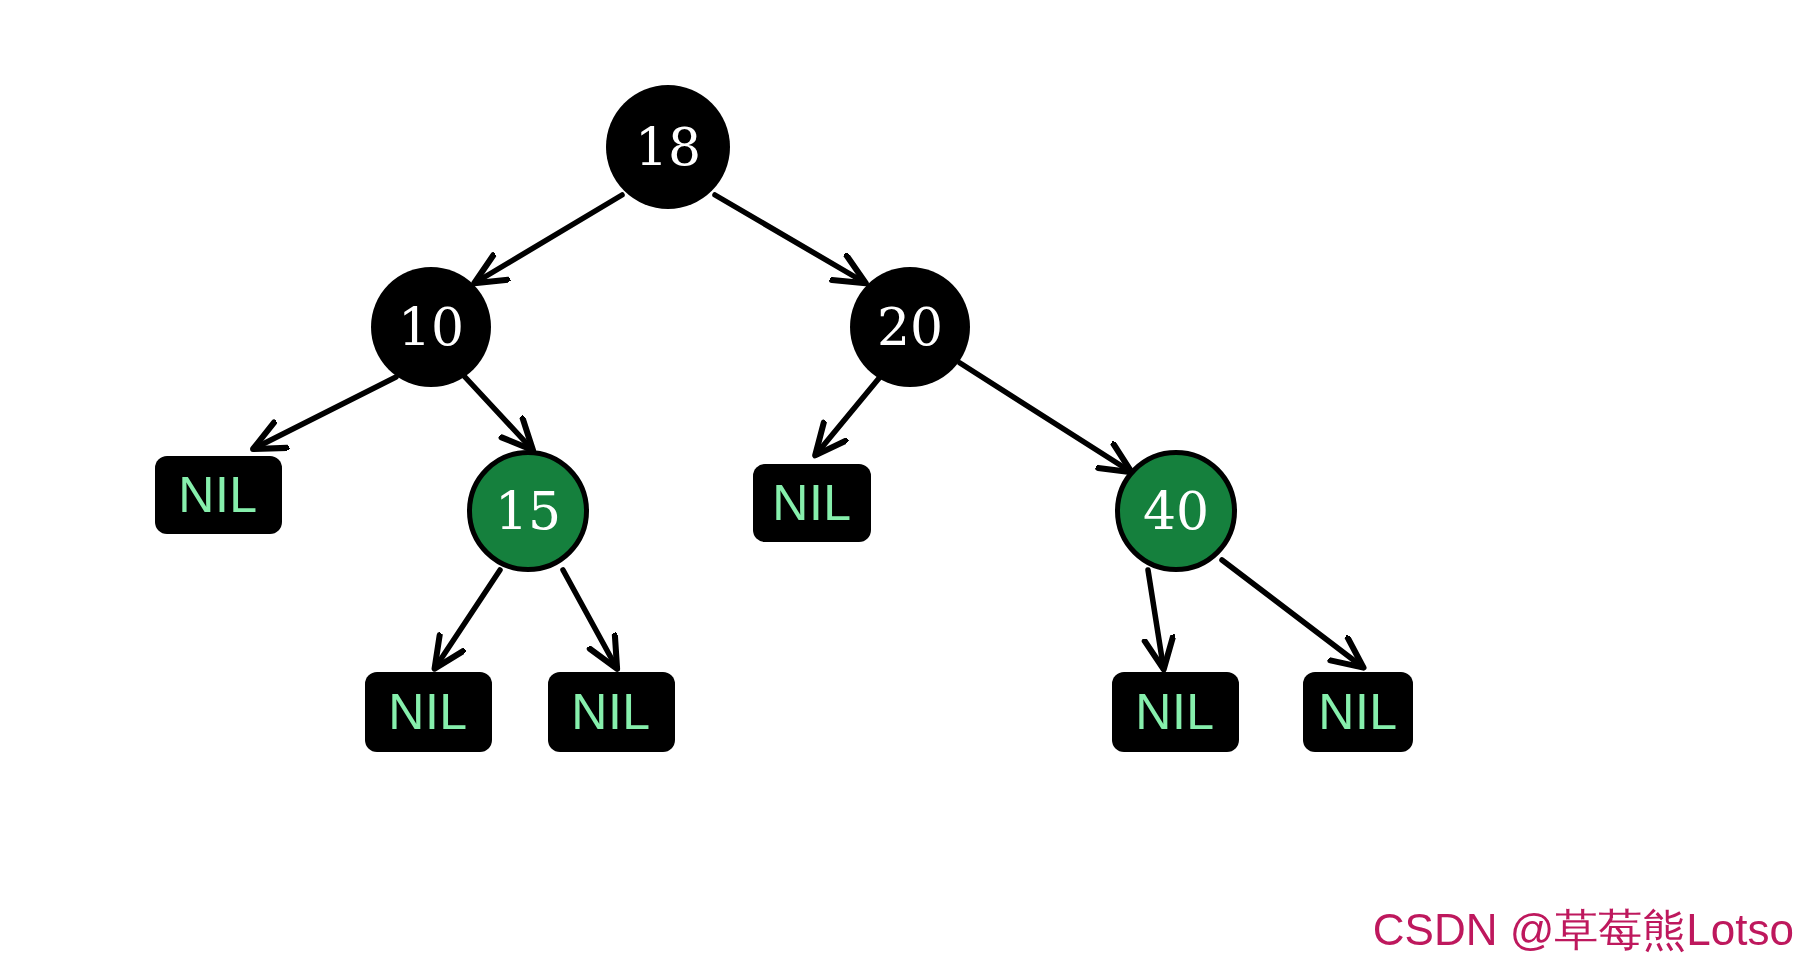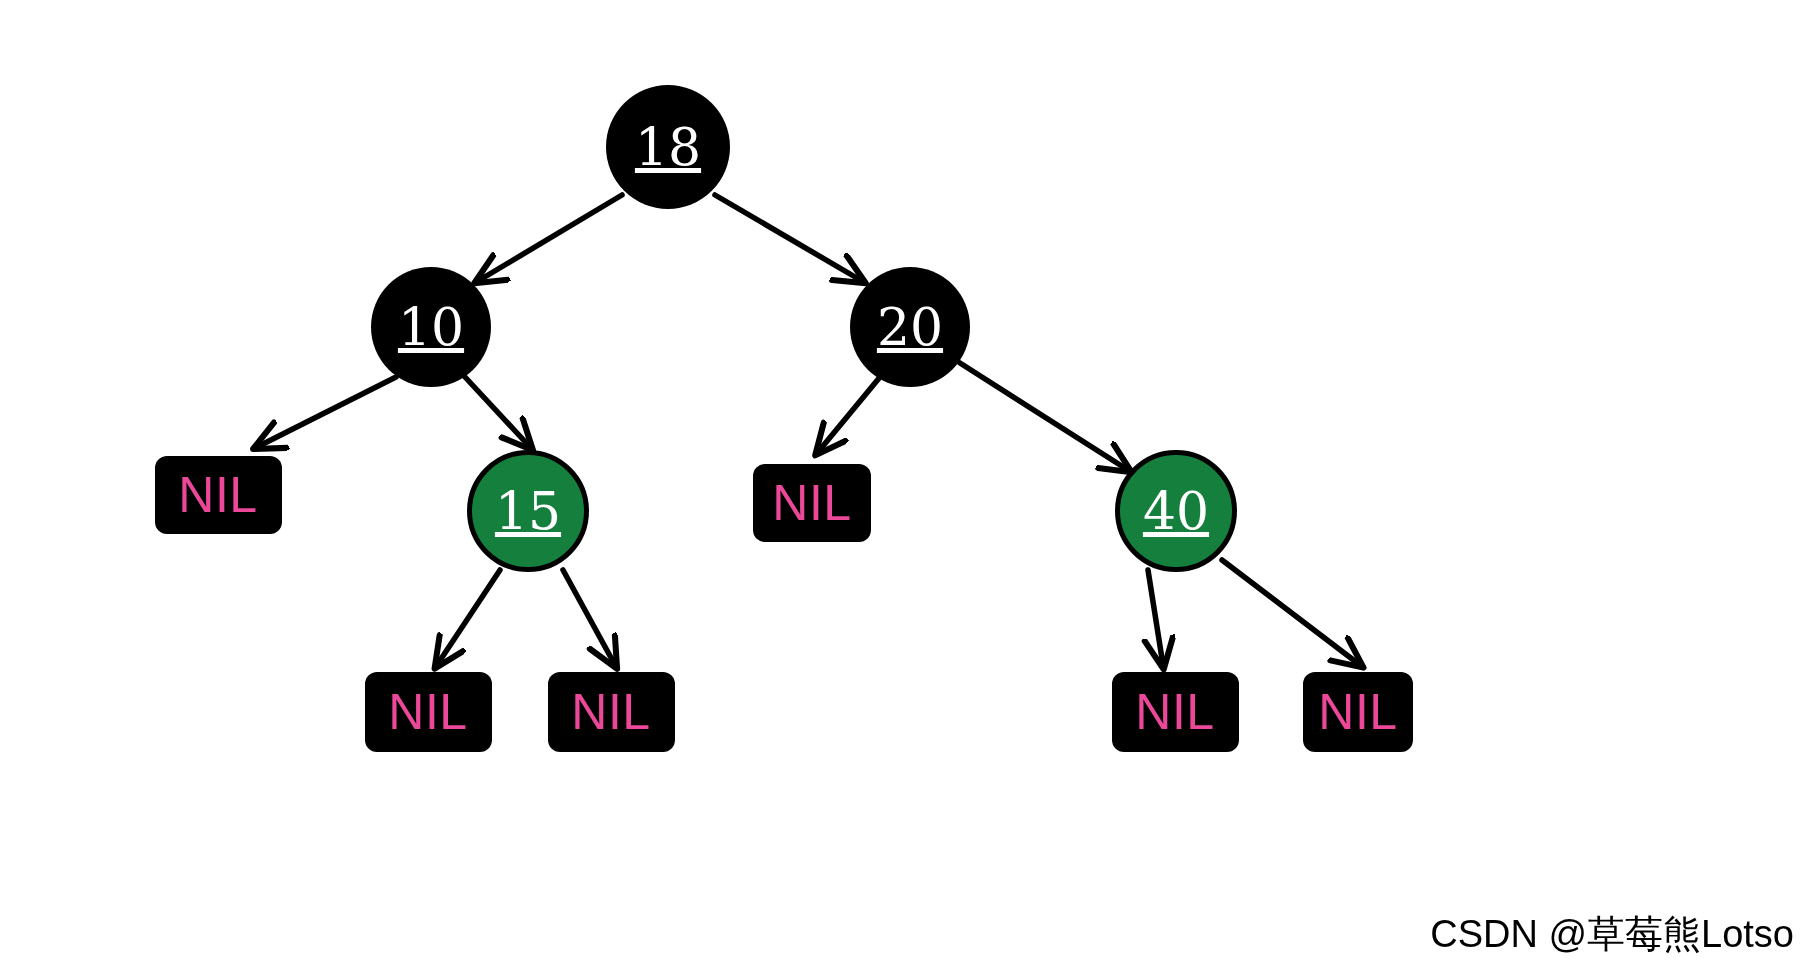--- a/index.html
+++ b/index.html
@@ -29,56 +29,55 @@
   .node {
     position: absolute;
     display: flex;
     align-items: center;
     justify-content: center;
     box-sizing: border-box;
     user-select: none;
   }
   .node-circle {
     border-radius: 50%;
-    text-decoration: underline;
   }
   .node-black {
     background: #000000;
     color: #ffffff;
   }
   .node-red {
     background: #15803d;
     color: #ffffff;
     border: 5px solid #000000;
   }
   .node-nil {
     background: #000000;
-    color: #ec4899;
+    color: #86efac;
     border-radius: 12px;
   }
   .node-label {
     font-family: "DejaVu Serif", serif;
     line-height: 1;
     white-space: nowrap;
   }
   .node-circle .node-label {
     font-size: 52px;
   }
   .node-nil .node-label {
     font-family: "Liberation Sans", sans-serif;
     font-size: 50px;
     letter-spacing: 0.5px;
   }
   #watermark {
     position: absolute;
     right: 22px;
     bottom: 12px;
-    color: #000000;
+    color: #be185d;
     font-family: "Liberation Sans", sans-serif;
-    font-size: 38px;
+    font-size: 44px;
     white-space: nowrap;
     user-select: none;
   }
 </style>
 </head>
 <body>
 
 <div id="canvas">
 
   <svg id="edges" viewBox="0 0 1816 972" xmlns="http://www.w3.org/2000/svg">

